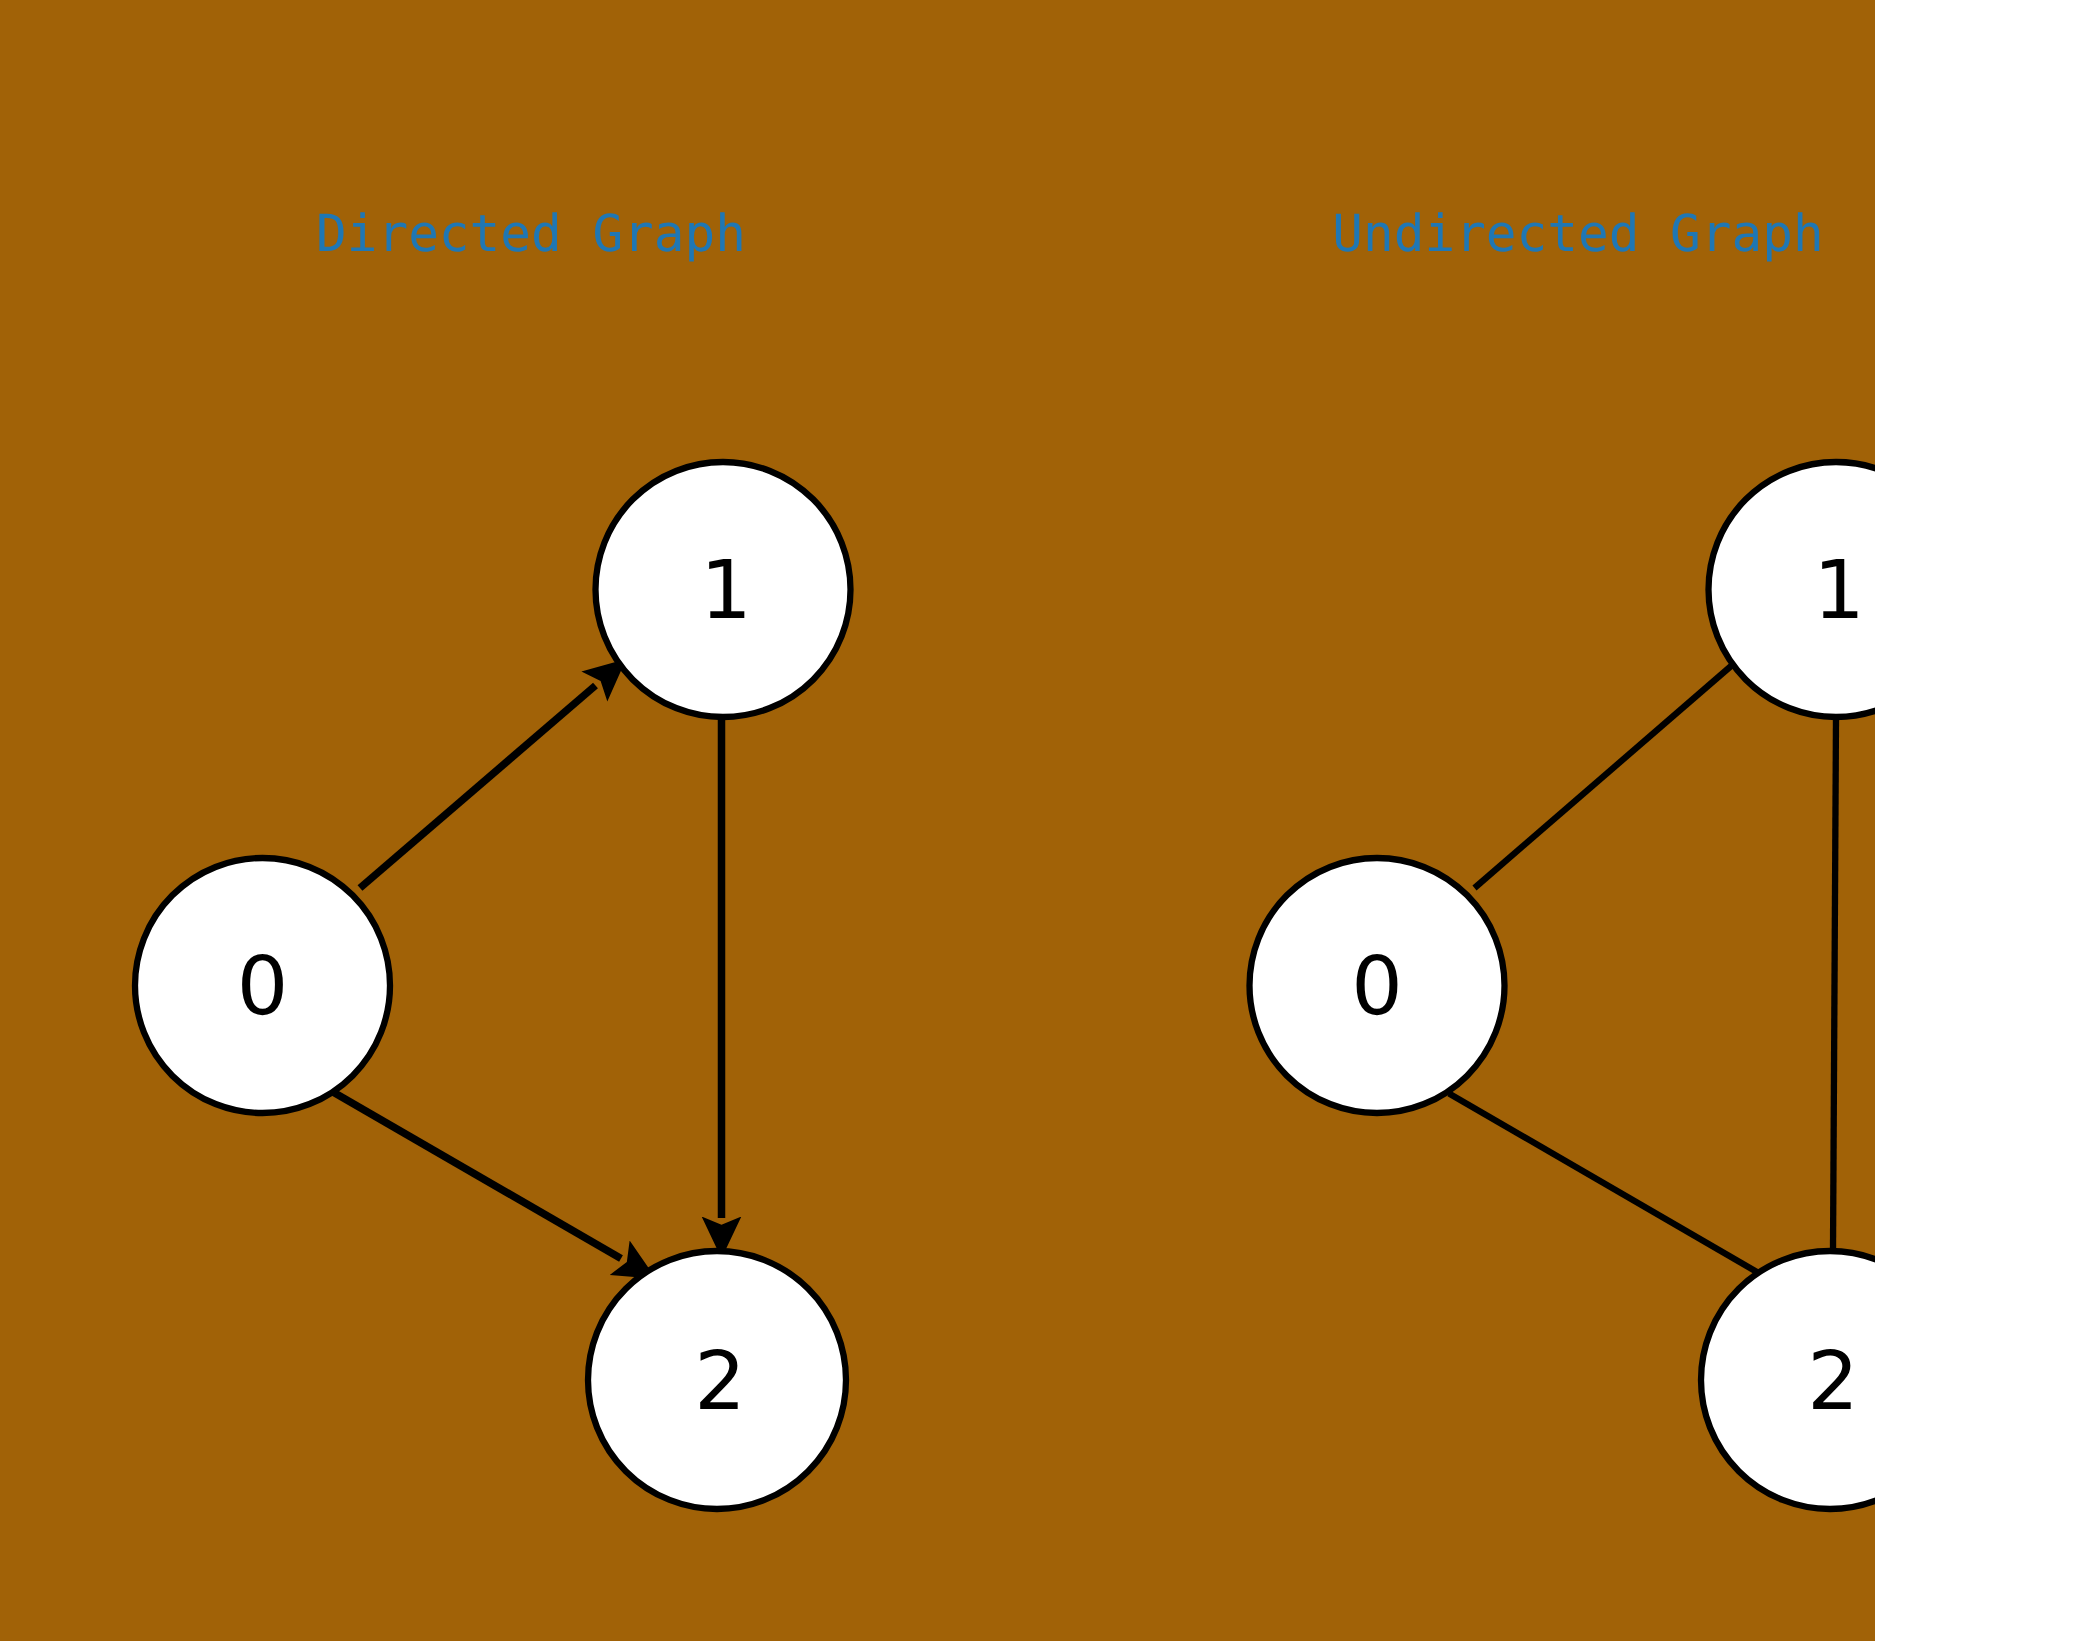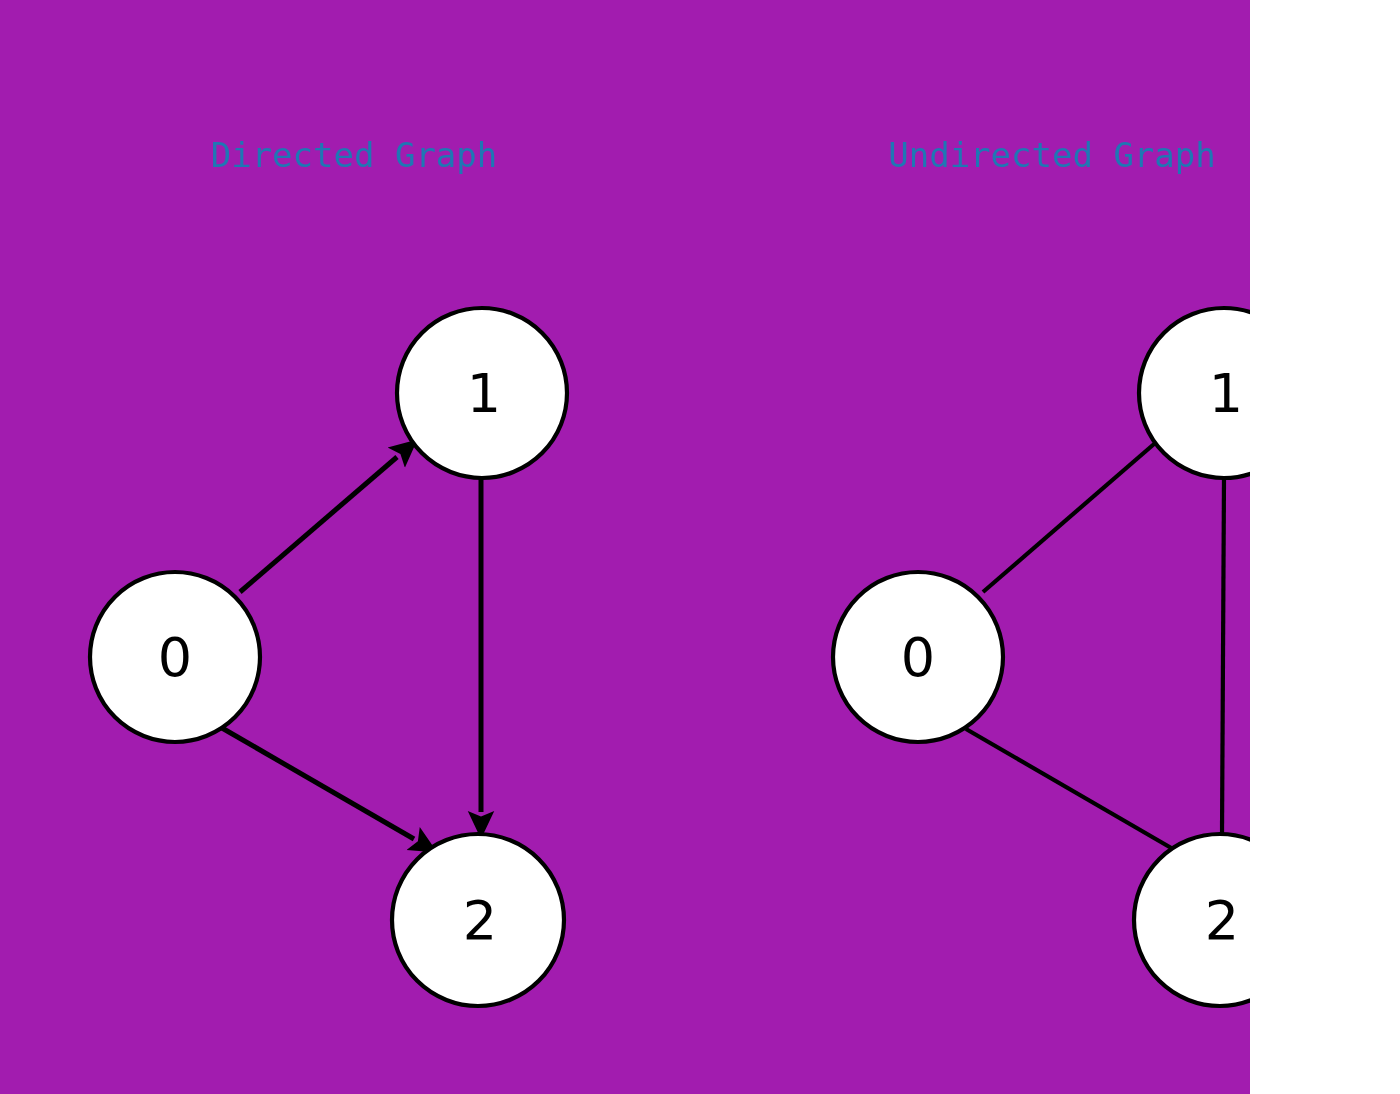--- a/index.html
+++ b/index.html
@@ -4,21 +4,21 @@
 <style>
   html, body {
     margin: 0;
     padding: 0;
     background: #ffffff;
   }
   #canvas {
     position: relative;
     width: 1250px;
     height: 1094px;
-    background: #a21caf;
+    background: #a16207;
     overflow: hidden;
     font-family: "DejaVu Sans", sans-serif;
   }
   .graph-svg {
     position: absolute;
     top: 0;
     left: 0;
     width: 1400px;
     height: 1094px;
   }

